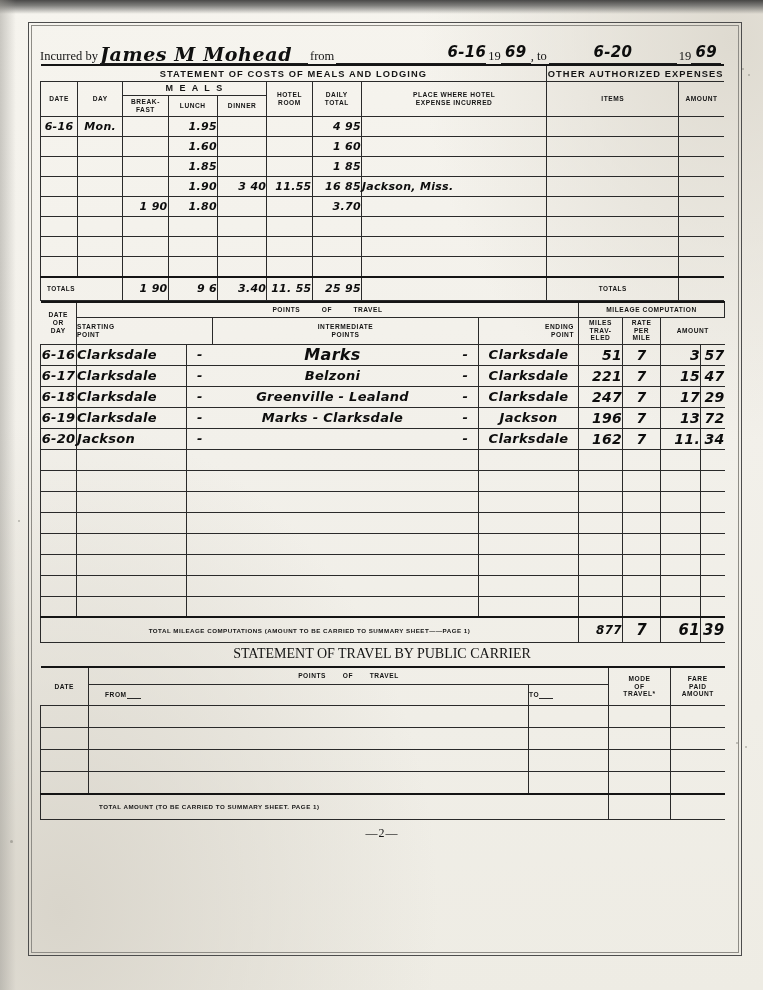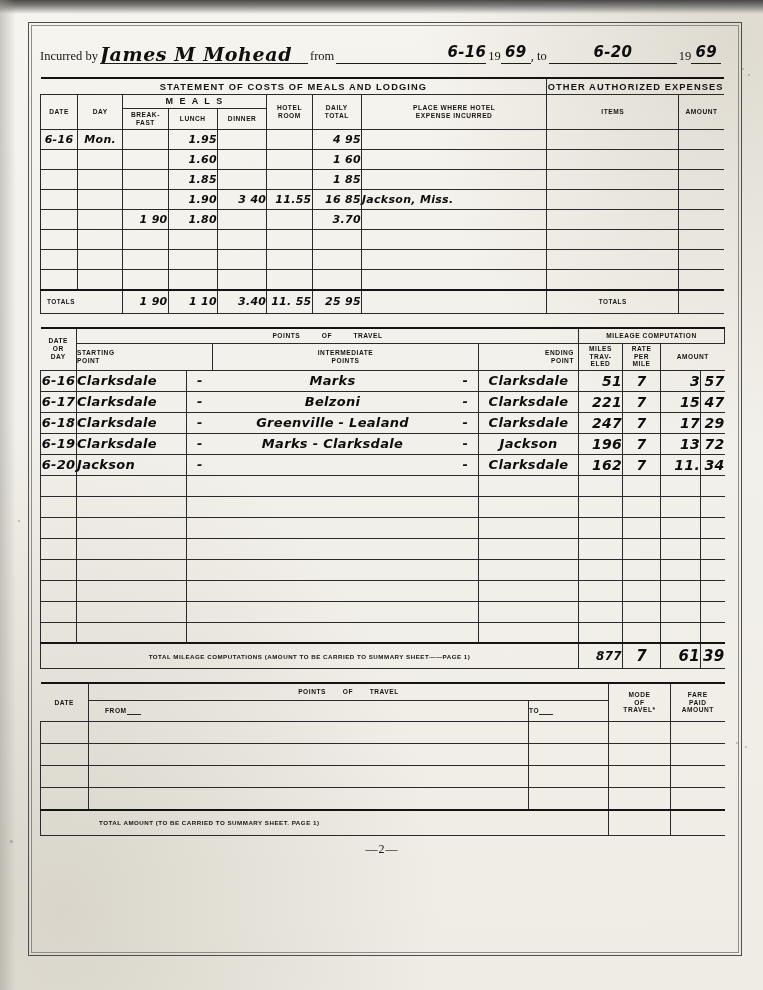--- a/index.html
+++ b/index.html
@@ -73,21 +73,21 @@
   .incur{font-size:12.5px;}
 
   
   .hdrline{
     position:relative;height:22px;margin-top:2px;
     display:flex;align-items:flex-end;
   }
   .ul{border-bottom:1px solid #1c1c1c;display:inline-block;}
 
   
-  table.grid{border-collapse:collapse;width:684px;table-layout:fixed;margin-top:13px;}
+  table.grid{border-collapse:collapse;width:684px;table-layout:fixed;}
   table.grid td,table.grid th{
     border:1px solid #2a2a2a;padding:0;margin:0;
     vertical-align:middle;
   }
   .thick-top{border-top:2px solid #141414 !important;}
   .noL{border-left:0 !important;}
   .noR{border-right:0 !important;}
   .noB{border-bottom:0 !important;}
   .r{text-align:right;padding-right:3px;}
   .c{text-align:center;}
@@ -300,21 +300,21 @@
             <td class="hand sm l"></td>
             <td class="hand sm l"></td>
             <td class="hand sm r noR" colspan="2"></td>
           </tr>
         </tbody>
 
       <tbody>
           <tr>
         <td class="totlabel thick-top" colspan="2" style="height:22px;padding-left:6px;">TOTALS</td>
         <td class="hand sm r thick-top" colspan="2">1 90</td>
-        <td class="hand sm r thick-top" colspan="2">1 10</td>
+        <td class="hand sm r thick-top" colspan="2">9 6</td>
         <td class="hand sm r thick-top" colspan="2">3.40</td>
         <td class="hand sm r thick-top" colspan="2">11. 55</td>
         <td class="hand sm r thick-top" colspan="2">25 95</td>
         <td class="totlabel c thick-top"></td>
         <td class="totlabel c thick-top">TOTALS</td>
         <td class="hand sm r thick-top noR" colspan="2"></td>
       </tr>
     </tbody>
       </table>
 
@@ -372,21 +372,21 @@
         </td>
         <td class="colhead noB noR" colspan="2">AMOUNT</td>
       </tr>
 
       </tbody>
         <tbody id="auto-body">
           <tr style="height: 21px;">
             <td class="hand c" style="font-size:13px;">6-16</td>
             <td class="hand l" style="font-size:13px;">Clarksdale</td>
             <td class="hand c noL noR" style="font-size:13px;border-left:0;border-right:0;">-</td>
-            <td class="hand c noL noR" style="font-size:13px;border-left:0;border-right:0;">Marks</td>
+            <td class="hand c noL noR" style="font-size:16px;border-left:0;border-right:0;">Marks</td>
             <td class="hand c noL noR" style="font-size:13px;border-left:0;border-right:0;">-</td>
             <td class="hand c" style="font-size:13px;">Clarksdale</td>
             <td class="hand r" style="font-size:14px;">51</td>
             <td class="hand c" style="font-size:14px;">7</td>
             <td class="hand r" style="font-size:14px;">3</td>
             <td class="hand r noR" style="font-size:14px;">57</td>
           </tr>
           <tr style="height: 21px;">
             <td class="hand c" style="font-size:13px;">6-17</td>
             <td class="hand l" style="font-size:13px;">Clarksdale</td>
@@ -537,20 +537,21 @@
           <tr>
         <td class="tiny thick-top" colspan="6" style="height:24px;text-align:center;padding:0 6px;">TOTAL MILEAGE COMPUTATIONS  (AMOUNT TO BE CARRIED TO SUMMARY SHEET——PAGE 1)</td>
         <td class="hand r thick-top" style="font-size:12px;">877</td>
         <td class="hand c thick-top" style="font-size:15px;">7</td>
         <td class="hand r thick-top" style="font-size:15px;">61</td>
         <td class="hand r thick-top noR" style="font-size:15px;">39</td>
       </tr>
     </tbody>
       </table>
 
+    <div class="sec-title">STATEMENT OF TRAVEL BY PUBLIC CARRIER</div>
 
     <table class="grid">
       <colgroup>
         <col style="width:48px">
         <col style="width:440px">
           <col style="width:80px">
         <col style="width:62px">
           <col style="width:54px">
       </colgroup>
 

